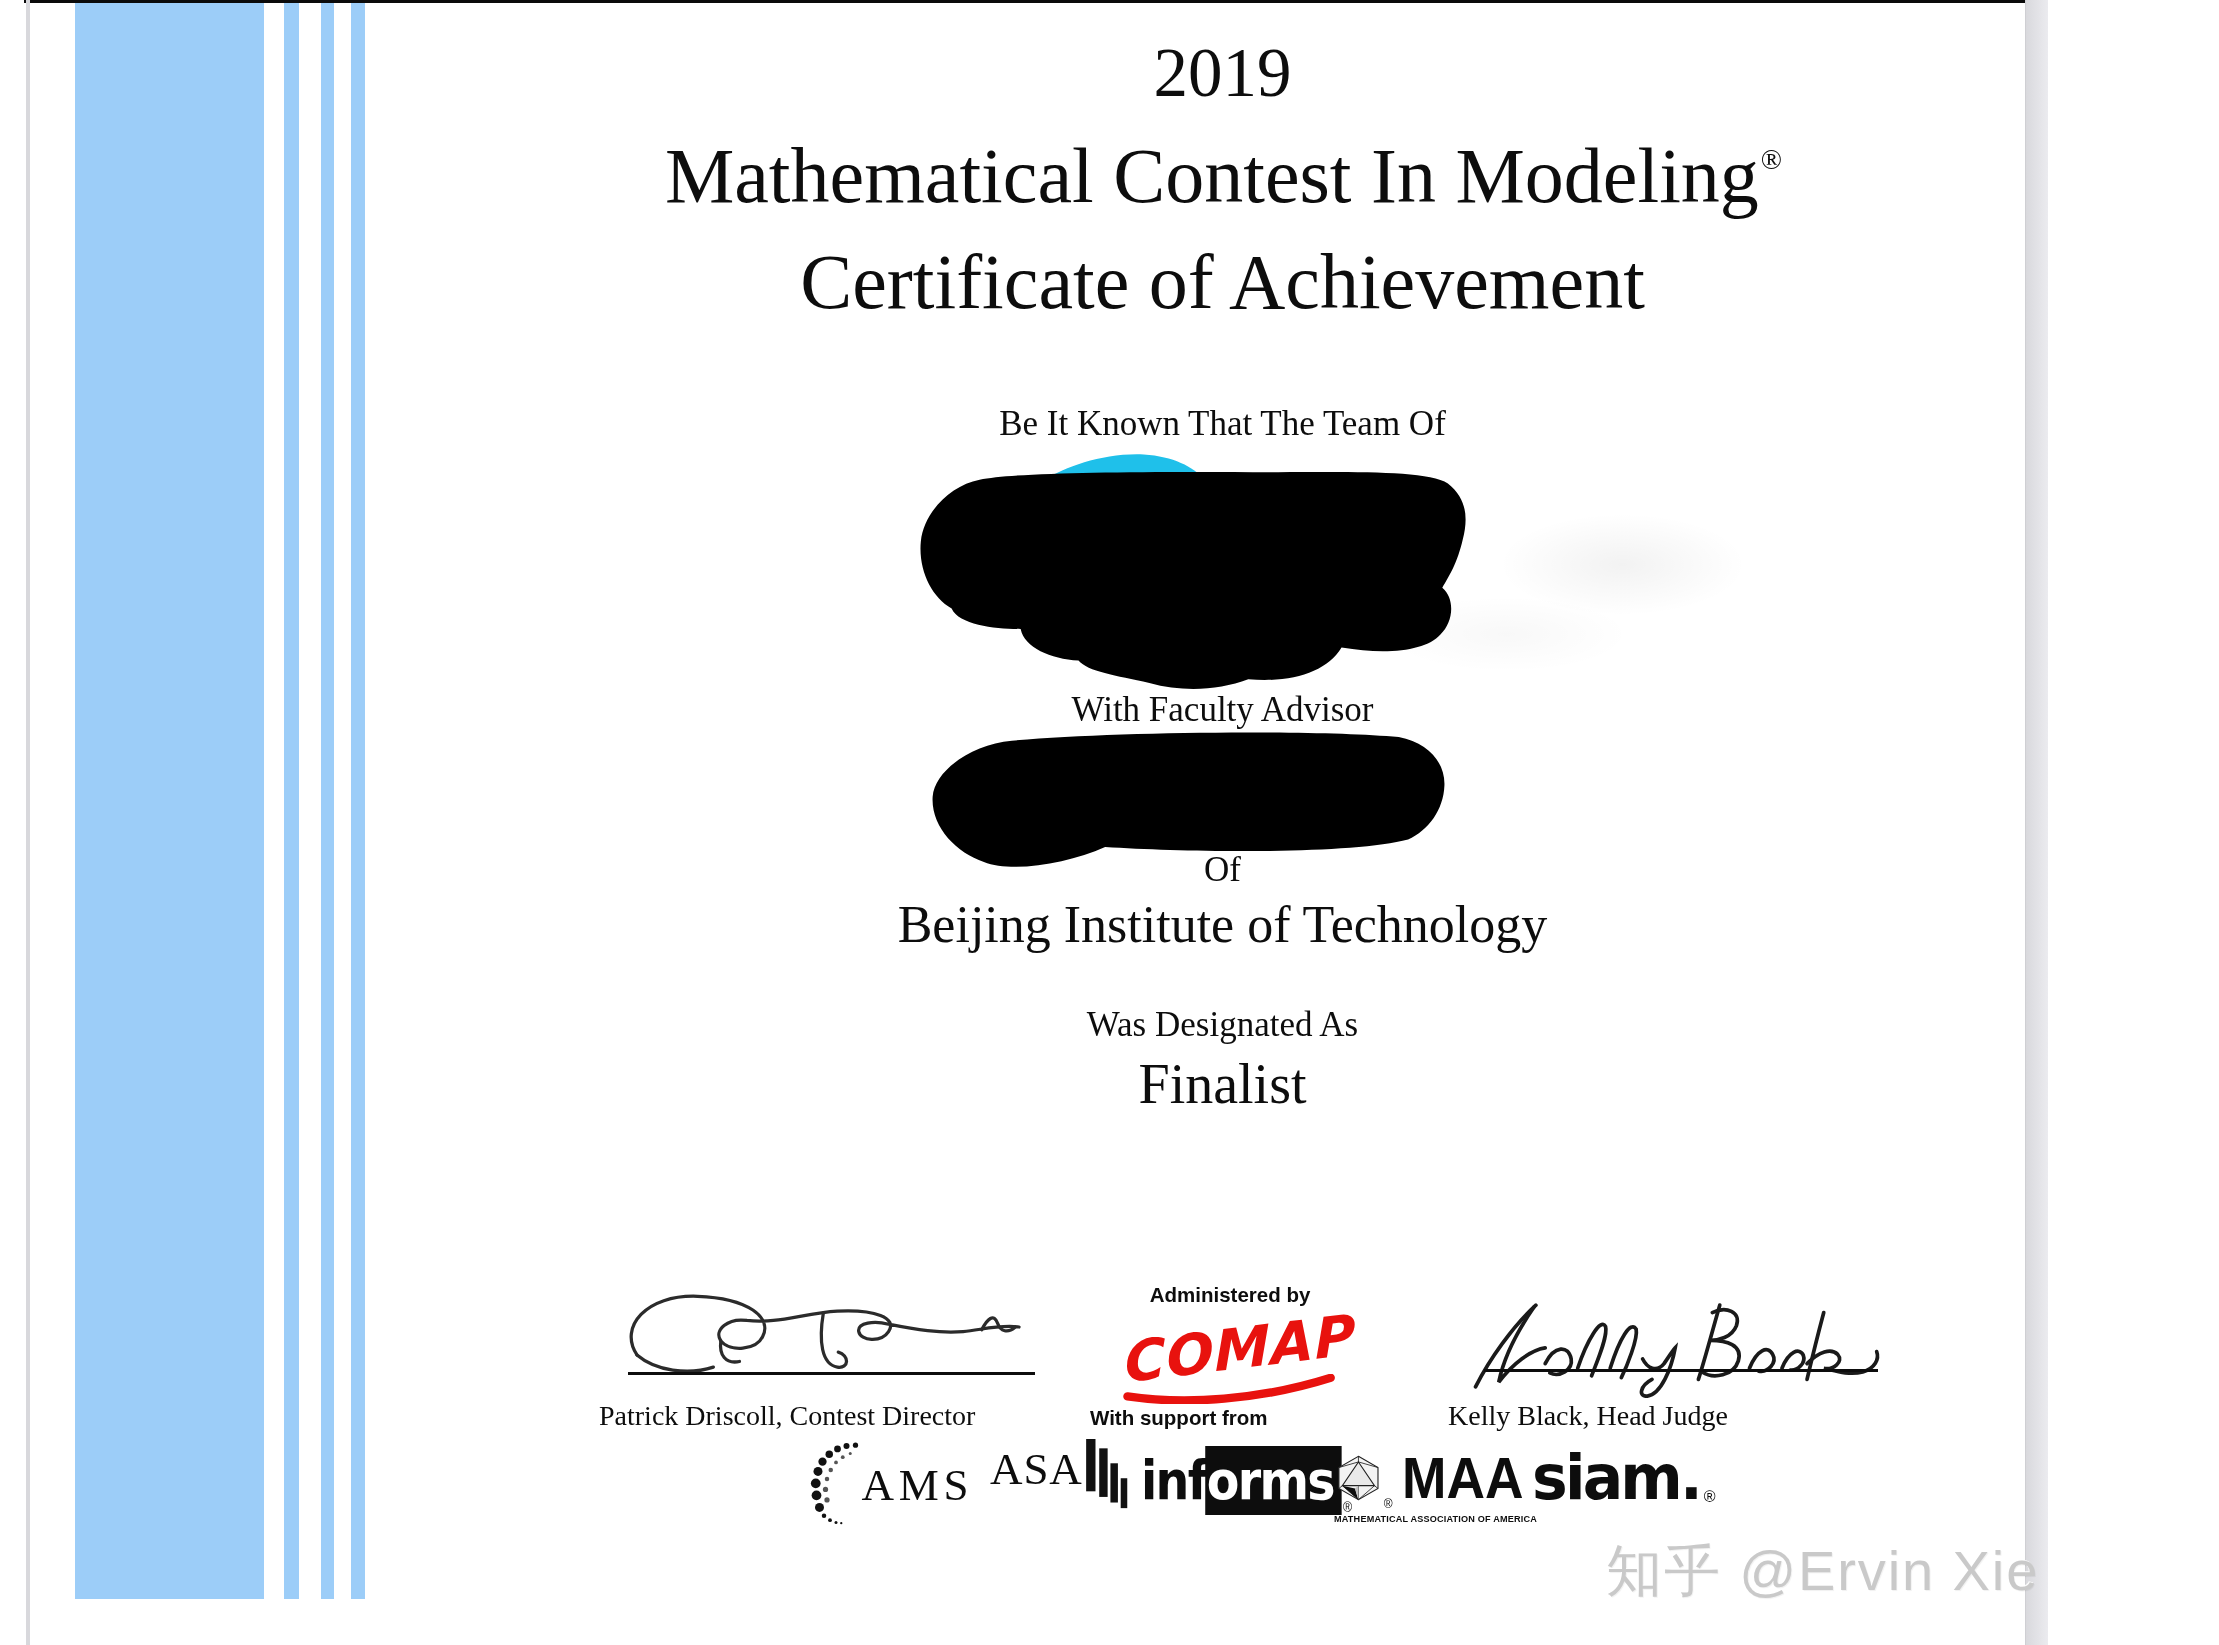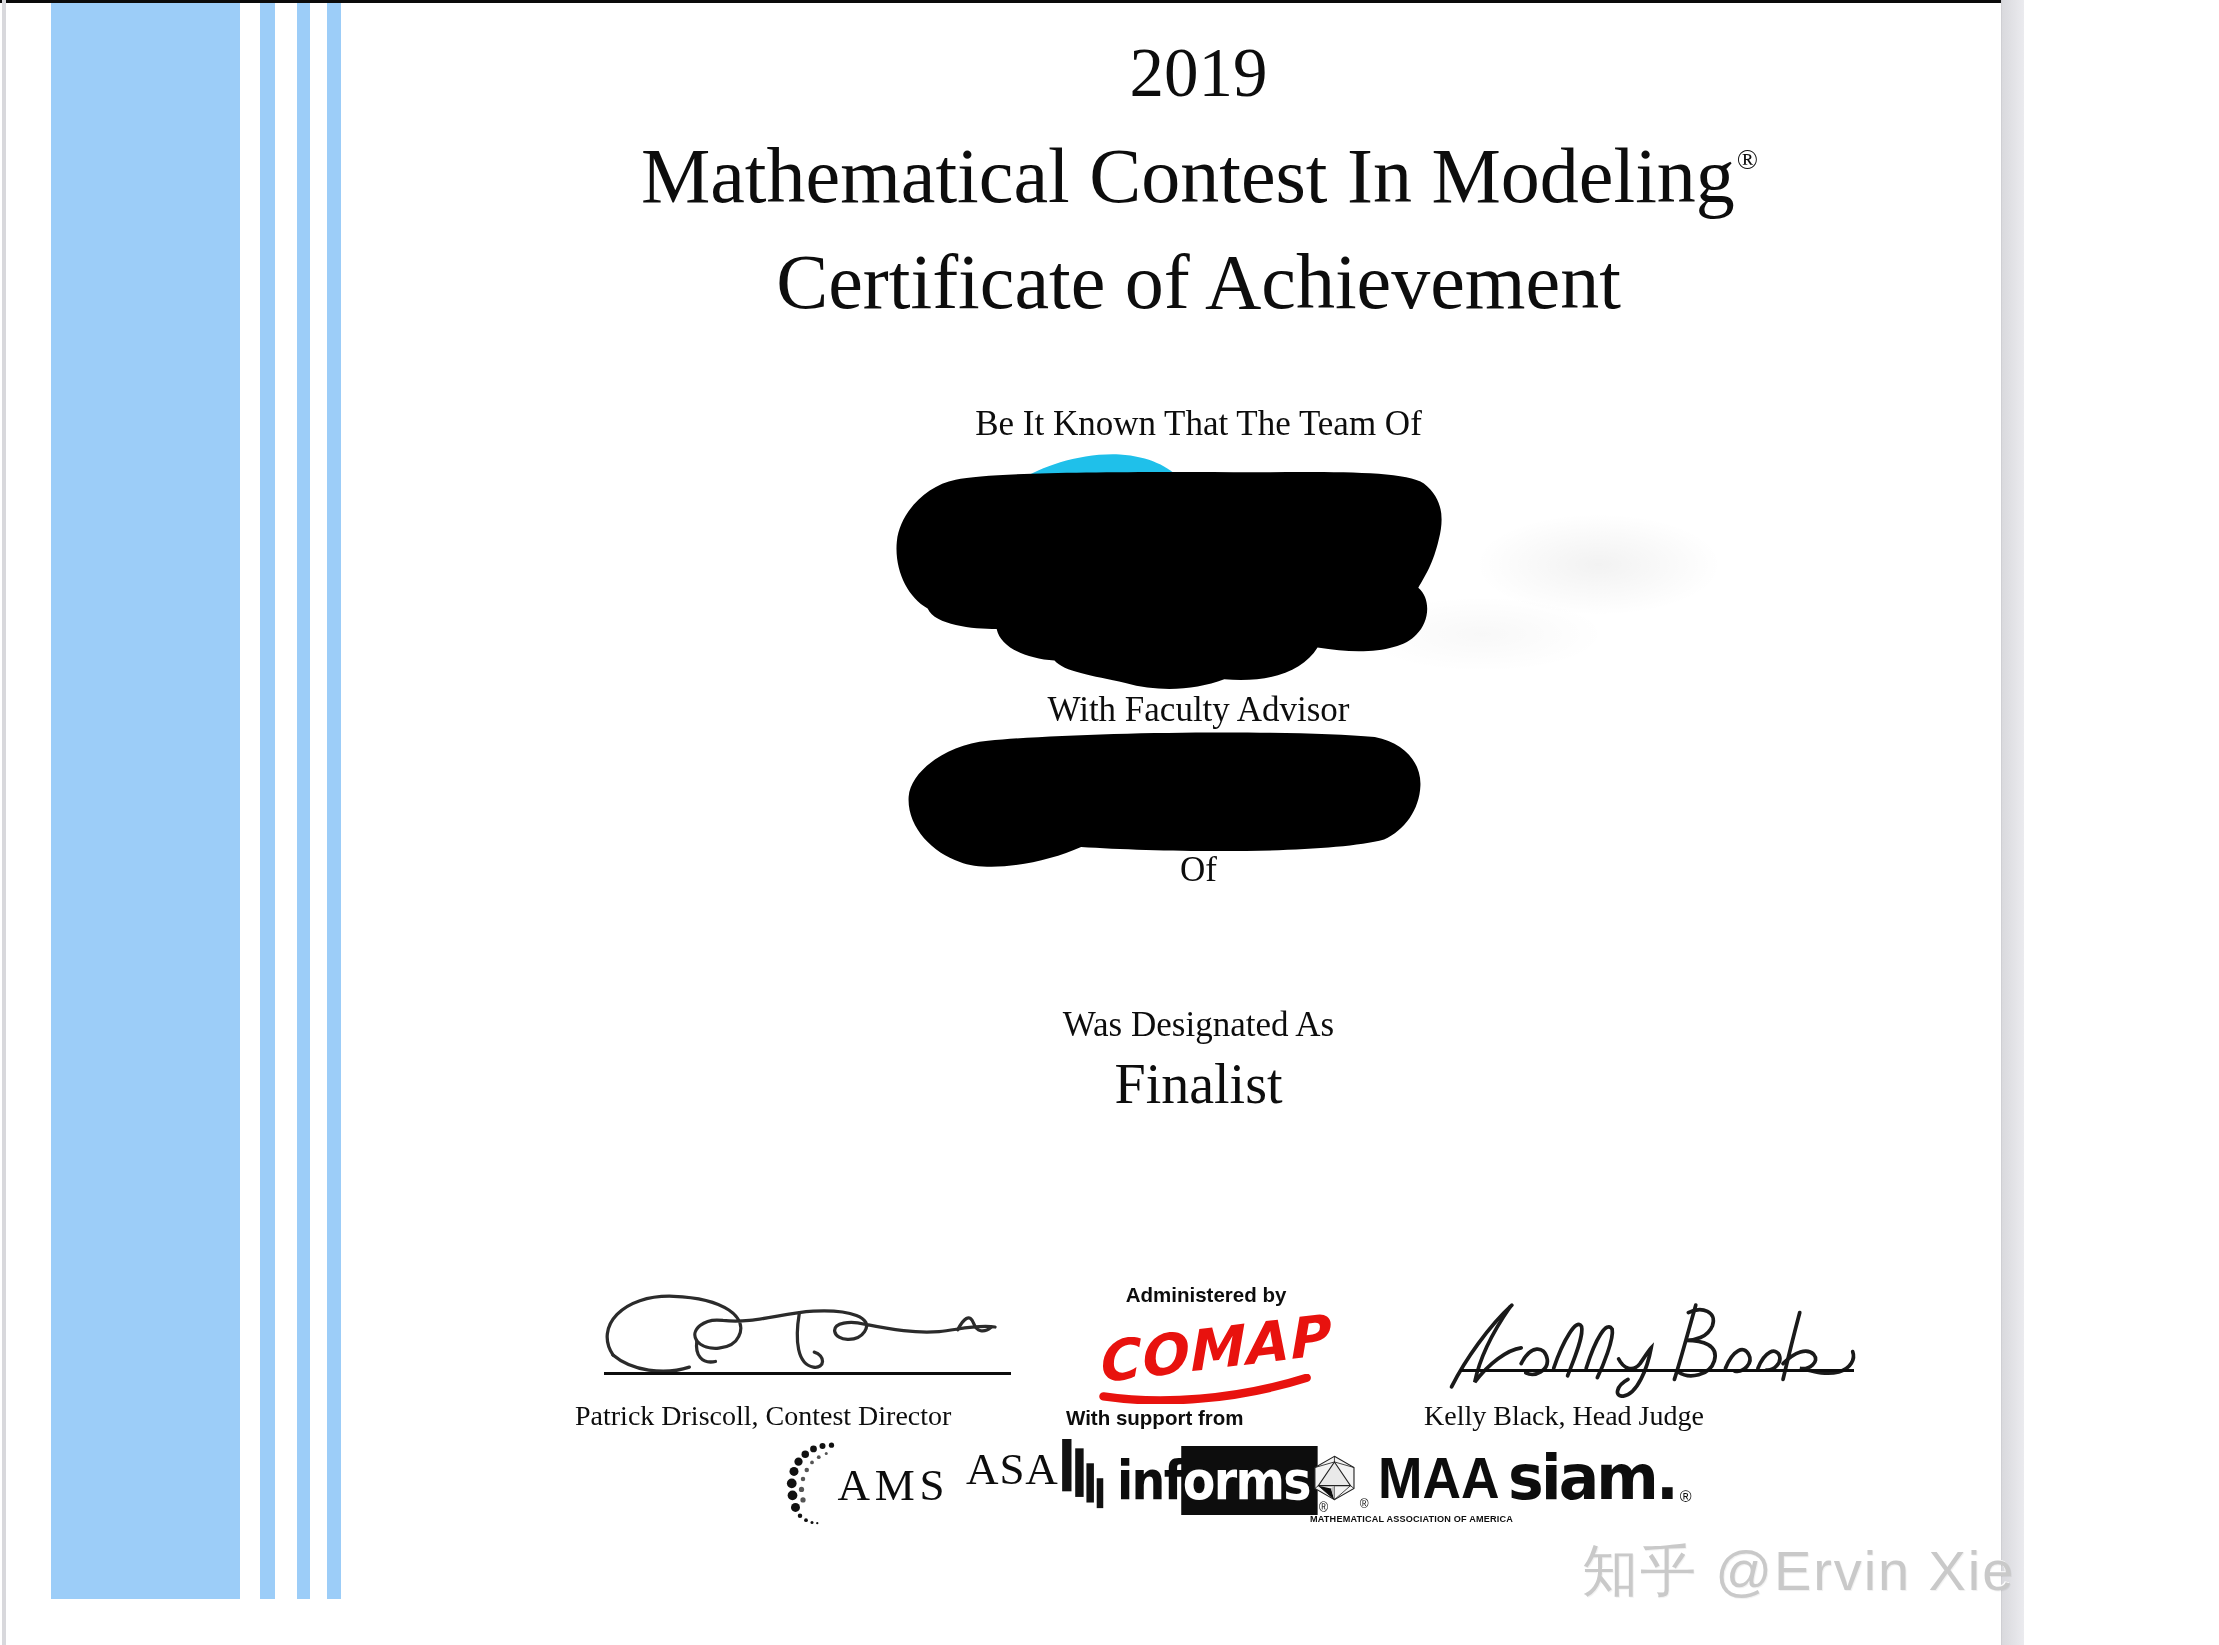--- a/index.html
+++ b/index.html
@@ -1,17 +1,17 @@
 <!DOCTYPE html>
 <html style="font-size:15px"><head>
 <meta charset="utf-8">
 <style>
   html,body{margin:0;padding:0;background:#fff;}
   .canvas{position:relative;width:2024px;height:1645px;background:#fff;overflow:hidden;
-          font-family:"Liberation Serif",serif;color:#0d0d0d;}
+          font-family:"Liberation Serif",serif;color:#0d0d0d;margin-left:24px;}
   .abs{position:absolute;}
 
   
   .top-line{top:0;left:0;width:100%;height:2.8px;background:#0b0b0b;}
   .left-edge{top:0;left:1.9px;width:3.7px;height:100%;background:#d8d8dc;}
   .right-strip{top:0;right:0;width:22.4px;height:100%;
                background:linear-gradient(to right,#d9d9dd,#ebebef);border-left:1.9px solid #cfcfd3;}
 
   
   .bar{top:2.8px;height:1596px;background:#9ccdf8;}
@@ -95,20 +95,21 @@
   <div class="abs bar bar-s2"></div>
   <div class="abs bar bar-s3"></div>
 
   <div class="abs ctext year">2019</div>
   <div class="abs ctext title"><span>Mathematical Contest In Modeling</span><sup>®</sup></div>
   <div class="abs ctext subtitle">Certificate of Achievement</div>
 
   <div class="abs ctext sm team-intro">Be It Known That The Team Of</div>
   <div class="abs ctext sm advisor-intro">With Faculty Advisor</div>
   <div class="abs ctext sm of-label">Of</div>
+  <div class="abs ctext institution">Beijing Institute of Technology</div>
   <div class="abs ctext sm designated">Was Designated As</div>
   <div class="abs ctext finalist">Finalist</div>
 
   <div class="abs smudge1"></div>
   <div class="abs smudge2"></div>
 
   <svg class="abs" style="left:881px;top:446px;" width="583" height="252" viewBox="0 0 625 270">
     <path d="M 150 36 C 172 22, 214 7, 256 9 C 288 11, 308 22, 322 36 Z" fill="#1fc0ea"></path>
     <path d="M 80 36
              C 120 28, 250 27, 400 28

